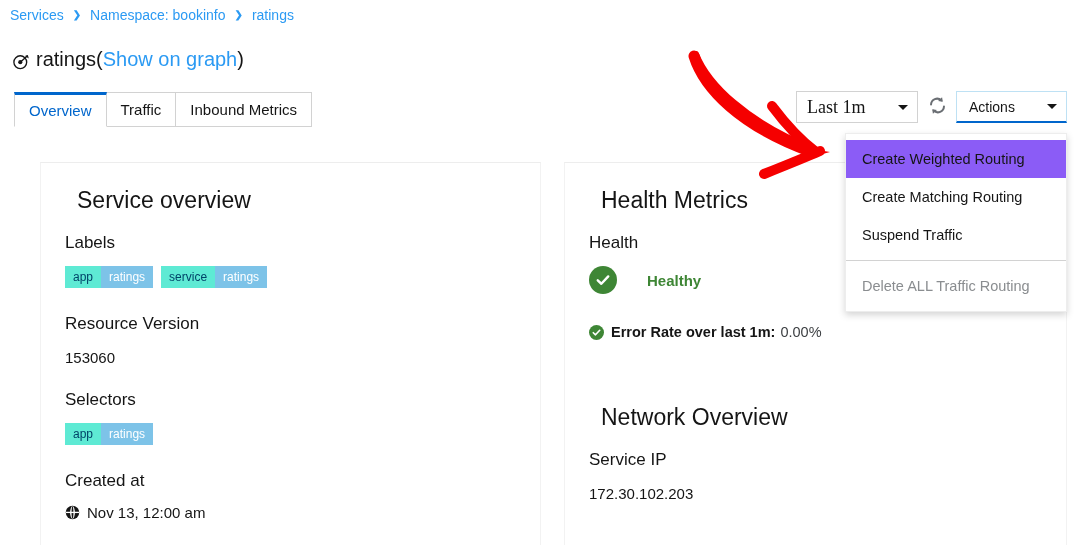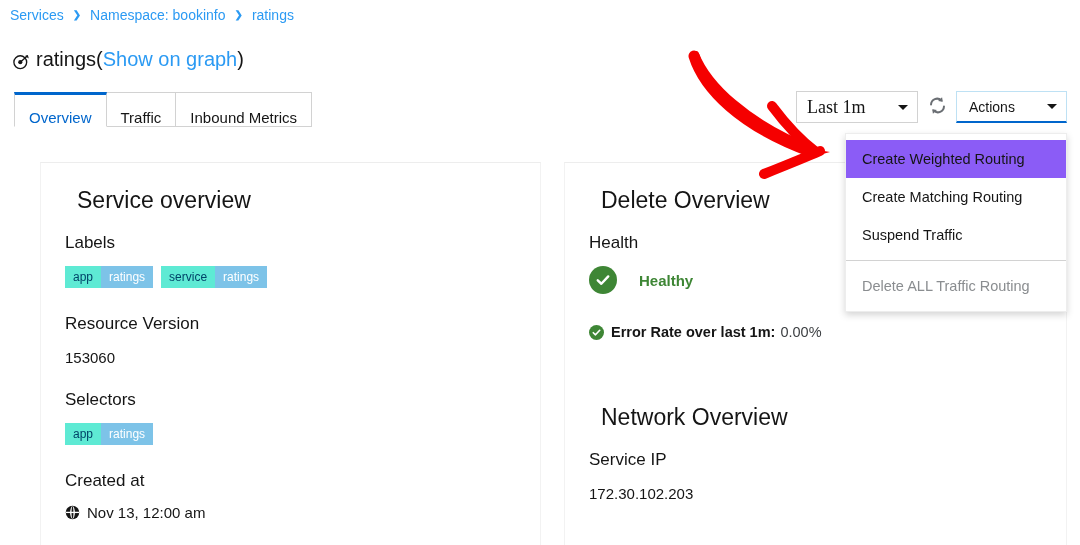--- a/index.html
+++ b/index.html
@@ -71,21 +71,21 @@
   .tabs {
     position: absolute;
     left: 14px;
     top: 92px;
     display: flex;
     align-items: stretch;
     height: 35px;
   }
   .tab {
     display: flex;
-    align-items: flex-end;
+    align-items: center;
     padding: 0 14px;
     font-size: 15px;
     color: #151515;
     background: #ffffff;
     border-left: 1px solid #d2d2d2;
     border-right: 1px solid #d2d2d2;
     border-bottom: 1px solid #d2d2d2;
     border-top: 1px solid #d2d2d2;
     margin-left: -1px;
     cursor: pointer;
@@ -253,20 +253,21 @@
     font-size: 15px;
     color: #151515;
   }
   .globe-icon { width: 15px; height: 15px; margin-right: 7px; flex: none; }
 
   
   .health-row {
     display: flex;
     align-items: center;
     margin-bottom: 30px;
+    gap: 8px;
   }
   .health-circle {
     width: 28px; height: 28px;
     border-radius: 50%;
     background: #3e8635;
     display: flex; align-items: center; justify-content: center;
     flex: none;
   }
   .health-text {
     color: #3e8635;
@@ -406,21 +407,21 @@
             <rect x="0.9" y="7.2" width="14.2" height="1.4" fill="#ffffff"></rect>
           </svg>
         </span>
         <span>Nov 13, 12:00 am</span>
       </div>
     </div>
   </div>
 
   <div class="card" id="card-right">
     <div class="card-inner">
-      <h2 class="card-title">Delete Overview</h2>
+      <h2 class="card-title">Health Metrics</h2>
 
       <div class="field-label">Health</div>
       <div class="health-row">
         <span class="health-circle">
           <svg viewBox="0 0 24 24" width="18" height="18">
             <polyline points="5,12.5 9.8,17 19,7.2" fill="none" stroke="#ffffff" stroke-width="3.2" stroke-linecap="round" stroke-linejoin="round"></polyline>
           </svg>
         </span>
         <span class="health-text">Healthy</span>
       </div>

